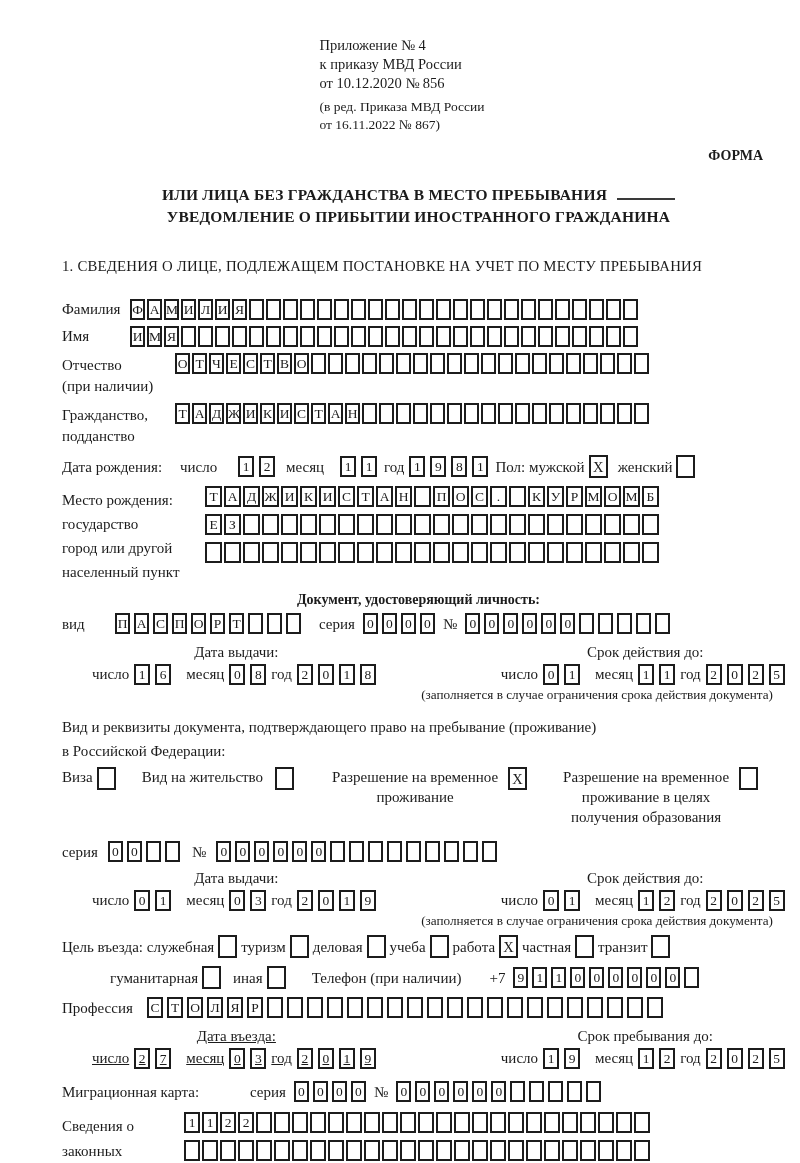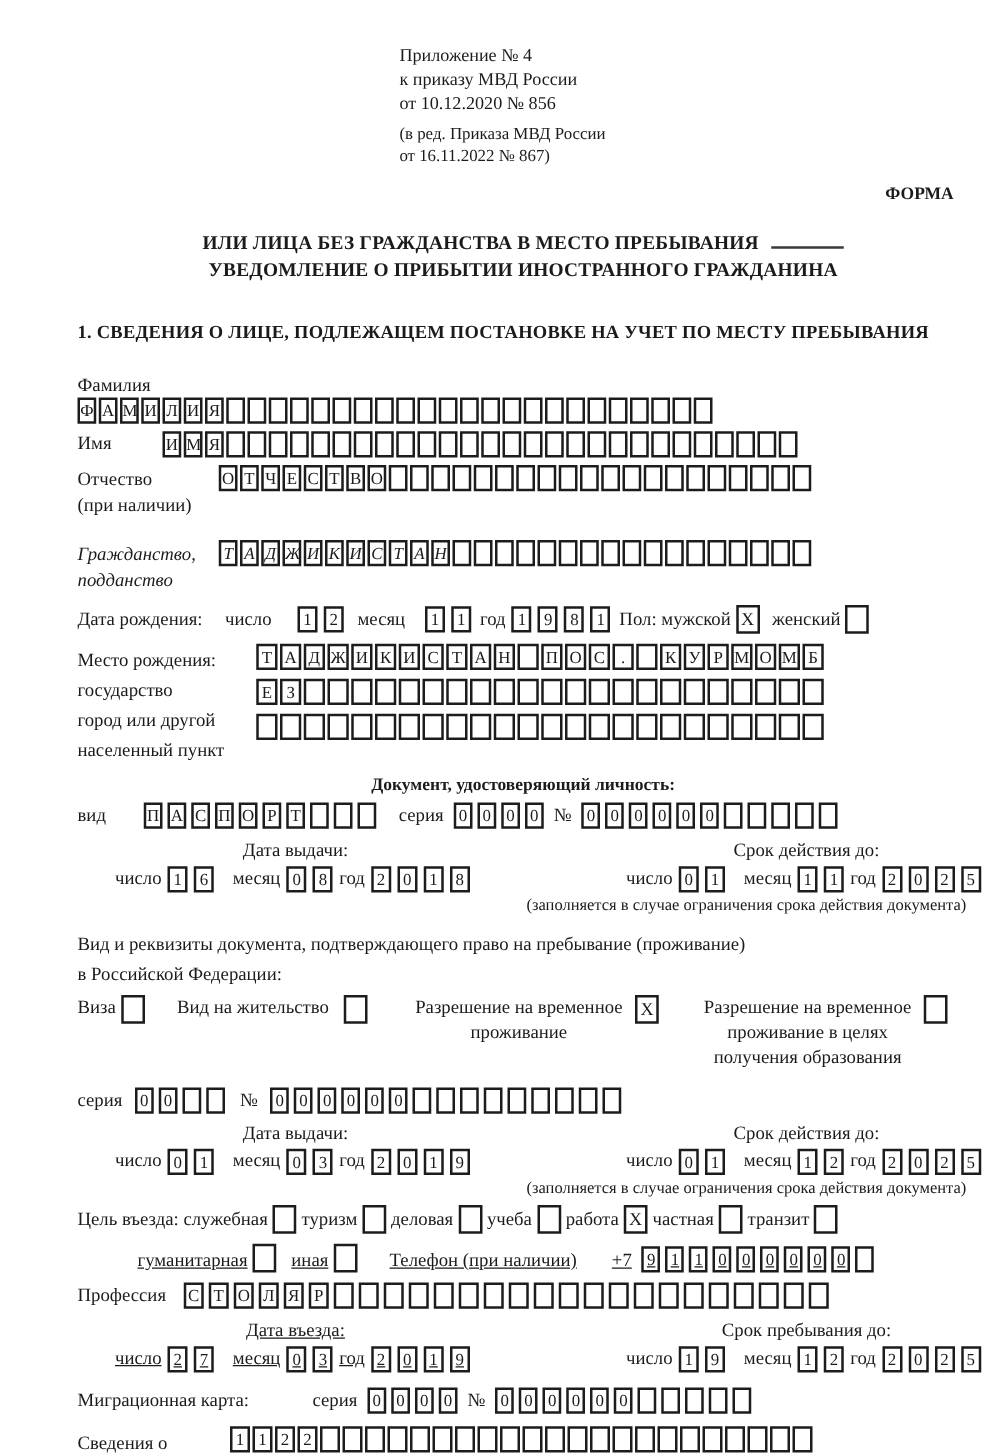--- a/index.html
+++ b/index.html
@@ -16,21 +16,21 @@
     overflow: hidden;
   }
   
   .ref-wrap { display: flex; justify-content: center; }
   .ref-block { width: 180px; margin-right: 18px; line-height: 19px; font-size: 14.5px; }
   .ref-note { margin-top: 5px; font-size: 13.5px; line-height: 18px; }
   .forma { text-align: right; font-weight: bold; margin: 14px 12px 0 0; font-size: 14px; }
   
   .title { text-align: center; font-weight: bold; font-size: 15.5px; line-height: 22px; margin-top: 20px; letter-spacing: .2px; }
   .title-underline { display: inline-block; width: 58px; border-bottom: 2px solid #3a3a3a; height: 14px; margin-left: 10px; }
-  .section-heading { font-weight: bold; font-size: 14.8px; margin-top: 30px; letter-spacing: .2px; }
+  .section-heading { font-weight: normal; font-size: 14.8px; margin-top: 30px; letter-spacing: .2px; }
   
   .frow { display: flex; align-items: flex-start; margin-top: 6px; }
   .lbl { flex: 0 0 auto; padding-top: 2px; }
   .lbl-2l { line-height: 21px; }
   .w68 { width: 68px; } .w113 { width: 113px; } .w143 { width: 143px; }
   .w53 { width: 53px; } .w83 { width: 83px; } .w120 { width: 122px; }
   
   .boxes { display: flex; flex-wrap: nowrap; }
   .cell {
     display: inline-block; flex: 0 0 auto;
@@ -86,21 +86,21 @@
 
   <div class="title">
     <div>
       <span>ИЛИ ЛИЦА БЕЗ ГРАЖДАНСТВА В МЕСТО ПРЕБЫВАНИЯ</span><span class="title-underline"></span>
     </div>
     <div>УВЕДОМЛЕНИЕ О ПРИБЫТИИ ИНОСТРАННОГО ГРАЖДАНИНА</div>
   </div>
 
   <div class="section-heading">1. СВЕДЕНИЯ О ЛИЦЕ, ПОДЛЕЖАЩЕМ ПОСТАНОВКЕ НА УЧЕТ ПО МЕСТУ ПРЕБЫВАНИЯ</div>
 
-  <div class="frow" style="margin-top:24px;flex-direction:column;">
+  <div class="frow" style="margin-top:24px;">
     <span class="lbl w68">Фамилия</span>
     <span class="boxes">
         <span class="cell">Ф</span>
         <span class="cell">А</span>
         <span class="cell">М</span>
         <span class="cell">И</span>
         <span class="cell">Л</span>
         <span class="cell">И</span>
         <span class="cell">Я</span>
         <span class="cell"></span>
@@ -195,21 +195,21 @@
         <span class="cell"></span>
         <span class="cell"></span>
         <span class="cell"></span>
         <span class="cell"></span>
         <span class="cell"></span>
         <span class="cell"></span>
         <span class="cell"></span>
       </span>
   </div>
 
-  <div class="frow" style="margin-top:16px;font-style:italic;">
+  <div class="frow" style="margin-top:6px;">
     <span class="lbl w113 lbl-2l">
       <span>Гражданство,</span><br>
       <span>подданство</span>
     </span>
     <span class="boxes">
         <span class="cell">Т</span>
         <span class="cell">А</span>
         <span class="cell">Д</span>
         <span class="cell">Ж</span>
         <span class="cell">И</span>
@@ -557,21 +557,21 @@
     <span class="lbl">учеба</span>
     <span class="cb"></span>
     <span class="lbl">работа</span>
     <span class="cb">X</span>
     <span class="lbl">частная</span>
     <span class="cb"></span>
     <span class="lbl">транзит</span>
     <span class="cb"></span>
   </div>
 
-  <div class="frow" style="align-items:flex-end; margin-top:8px; margin-left:48px;text-decoration:underline;">
+  <div class="frow" style="align-items:center; margin-top:8px; margin-left:48px;">
     <span class="lbl">гуманитарная</span>
     <span class="cb"></span>
     <span class="lbl" style="margin-left:8px;">иная</span>
     <span class="cb"></span>
     <span class="lbl" style="margin-left:22px;">Телефон (при наличии)</span>
     <span class="lbl" style="margin:0 8px 0 28px;">+7</span>
     <span class="boxes spaced">
         <span class="cell">9</span>
         <span class="cell">1</span>
         <span class="cell">1</span>

